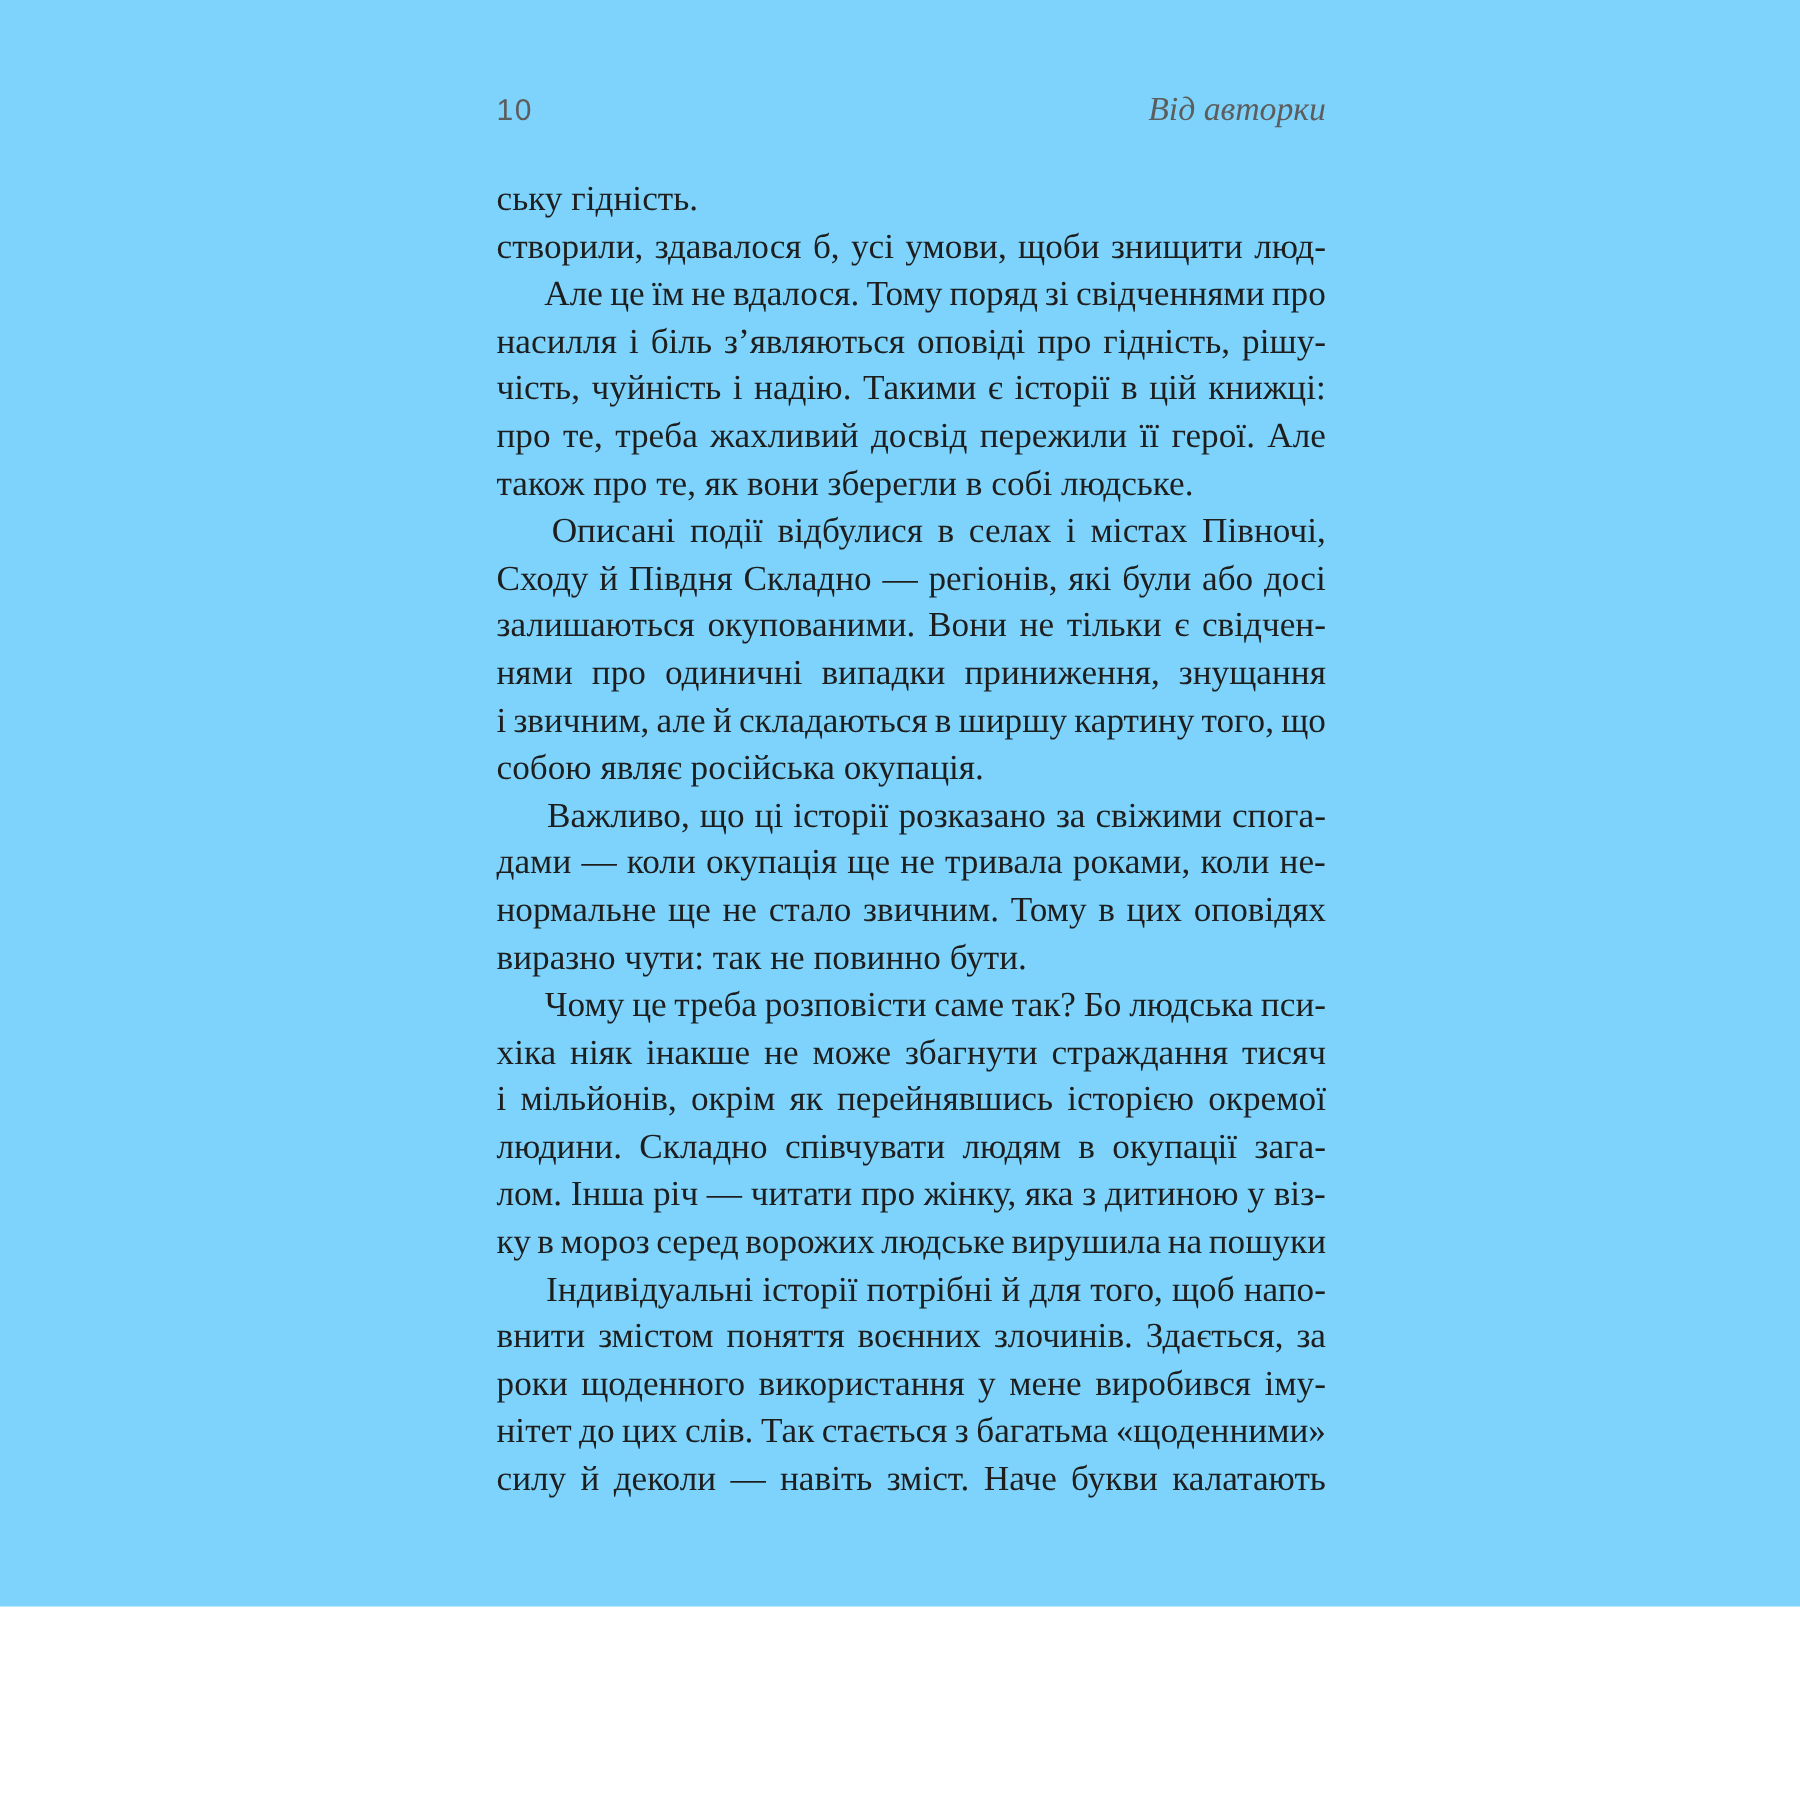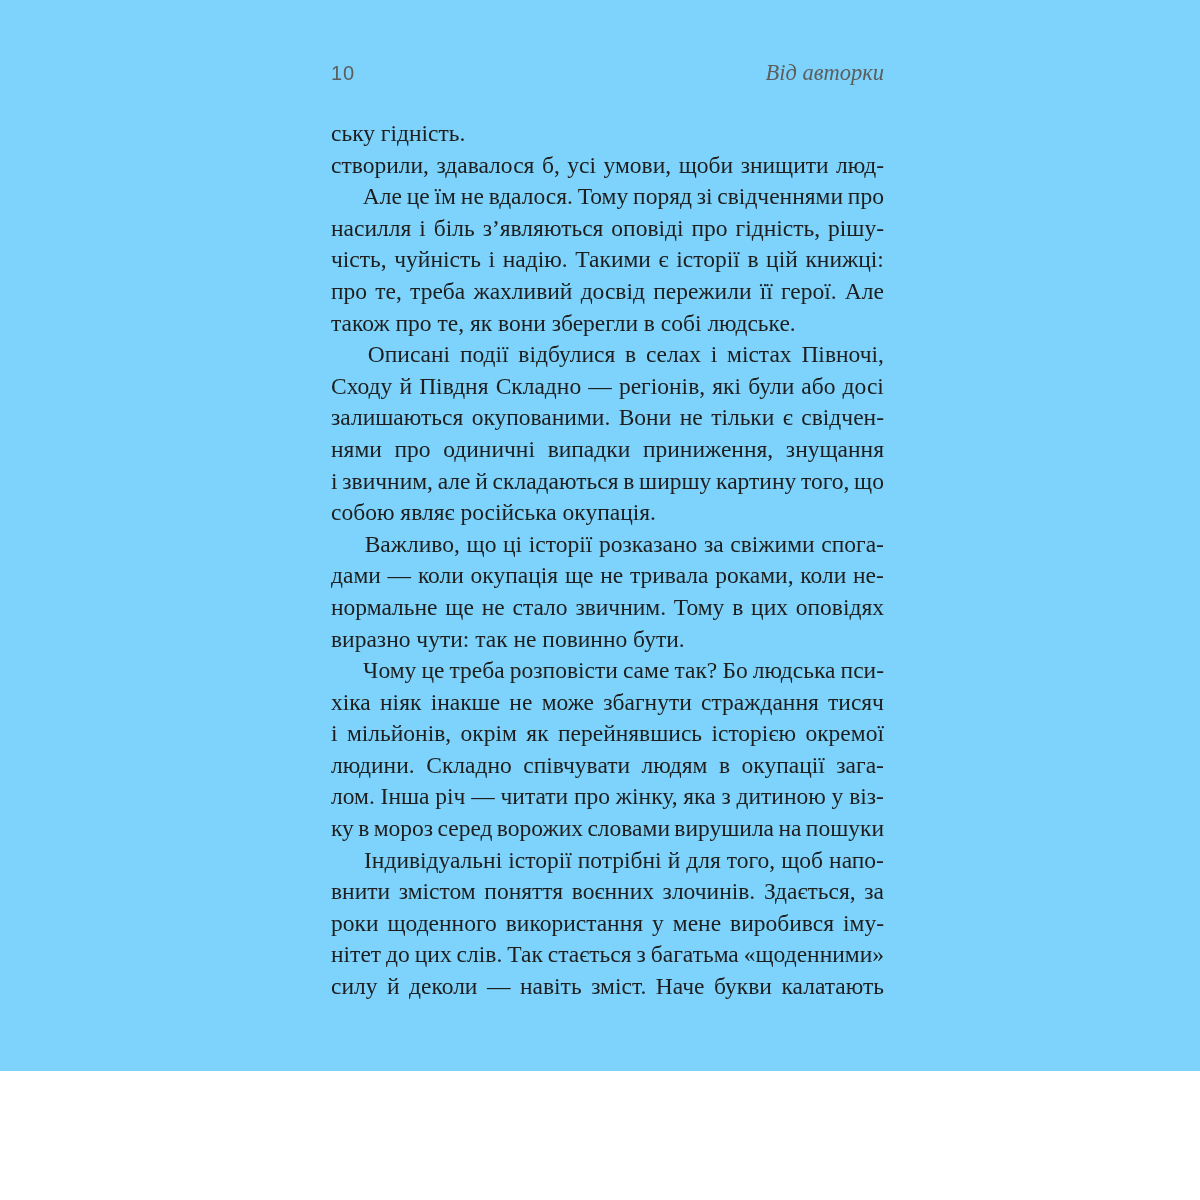--- a/index.html
+++ b/index.html
@@ -286,21 +286,21 @@
           <span>дитиною</span>
           <span>у</span>
           <span>віз-</span>
         </div>
         <div class="text-line justified">
           <span>ку</span>
           <span>в</span>
           <span>мороз</span>
           <span>серед</span>
           <span>ворожих</span>
-          <span>словами</span>
+          <span>людське</span>
           <span>вирушила</span>
           <span>на</span>
           <span>пошуки</span>
         </div>
       </div>
       <div class="paragraph indented">
         <div class="text-line justified">
           <span class="indent-spacer"></span>
           <span>Індивідуальні</span>
           <span>історії</span>

